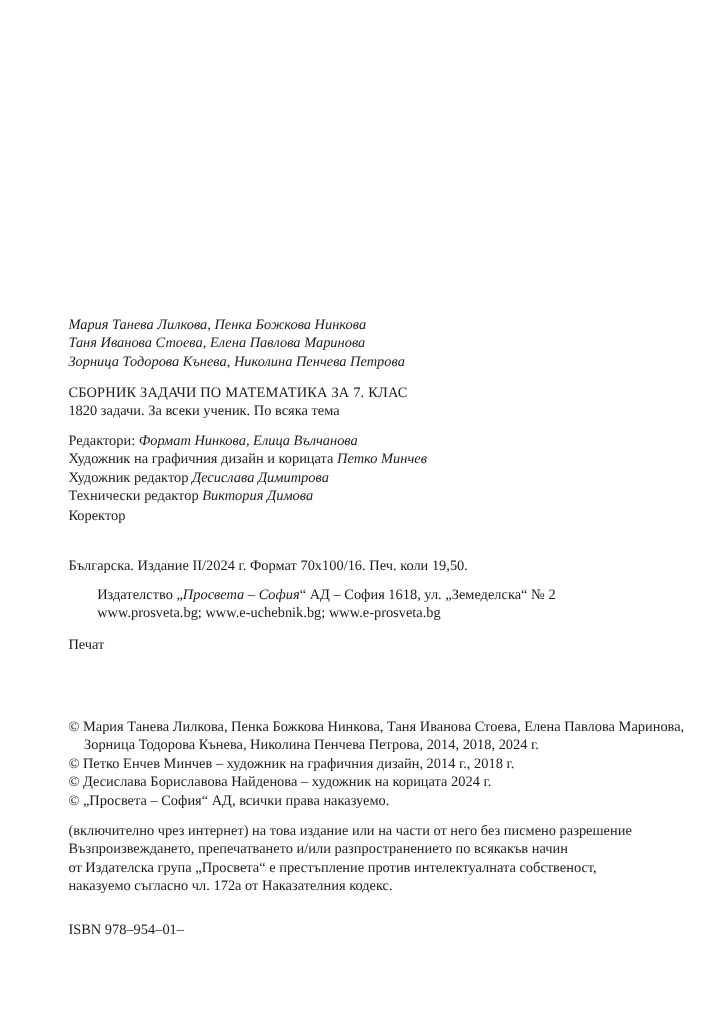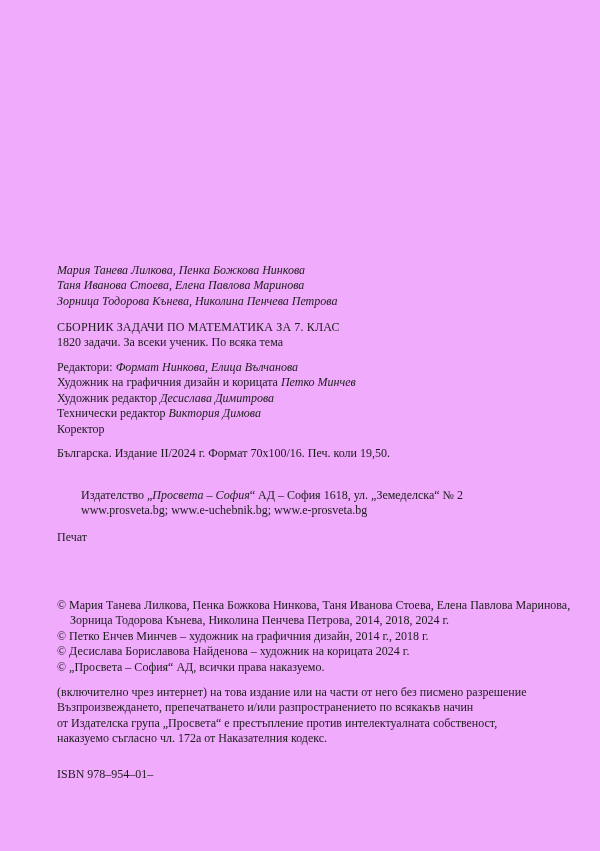--- a/index.html
+++ b/index.html
@@ -5,21 +5,21 @@
   html, body {
     margin: 0;
     padding: 0;
     background: #e8e8e8;
   }
   .page {
     position: relative;
     width: 600px;
     height: 851px;
     margin: 0 auto;
-    background: #f0abfc;
+    background: #ffffff;
     font-family: "Liberation Serif", "DejaVu Serif", serif;
     font-size: 12px;
     line-height: 15.4px;
     color: #1c1c1c;
     overflow: hidden;
     text-decoration: underline;
   }
   .block {
     position: absolute;
     left: 57px;
@@ -46,21 +46,21 @@
   </div>
 
   <div class="block" style="top:360px;">
     <div><span>Редактори: </span><span class="it">Формат Нинкова, Елица Вълчанова</span></div>
     <div><span>Художник на графичния дизайн и корицата </span><span class="it">Петко Минчев</span></div>
     <div><span>Художник редактор </span><span class="it">Десислава Димитрова</span></div>
     <div><span>Технически редактор </span><span class="it">Виктория Димова</span></div>
     <div>Коректор</div>
   </div>
 
-  <div class="block" style="top:446px;">
+  <div class="block" style="top:464px;">
     <div>Българска. Издание II/2024 г. Формат 70x100/16. Печ. коли 19,50.</div>
   </div>
 
   <div class="block" style="top:488px;margin-left:24px;">
     <div><span>Издателство „</span><span class="it">Просвета – София</span><span>“ АД – София 1618, ул. „Земеделска“ № 2</span></div>
     <div>www.prosveta.bg; www.e-uchebnik.bg; www.e-prosveta.bg</div>
   </div>
 
   <div class="block" style="top:530px;">Печат</div>
 

